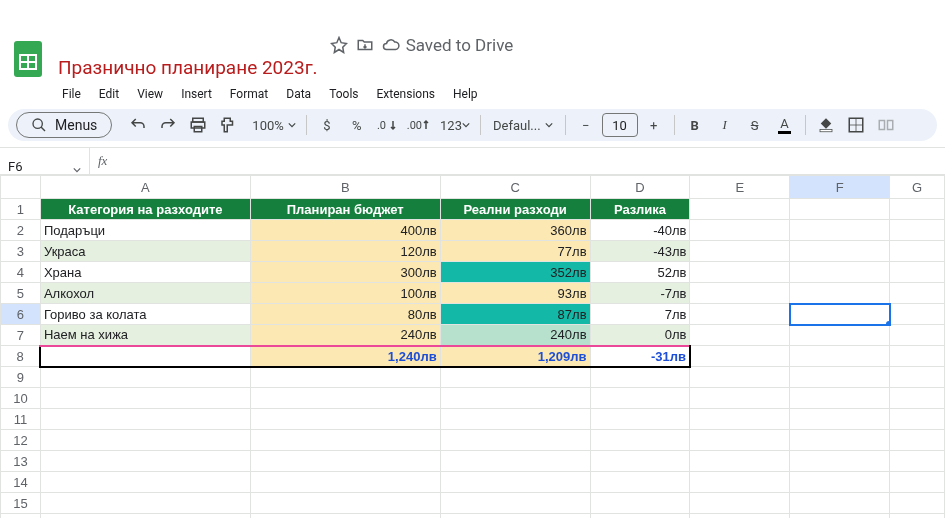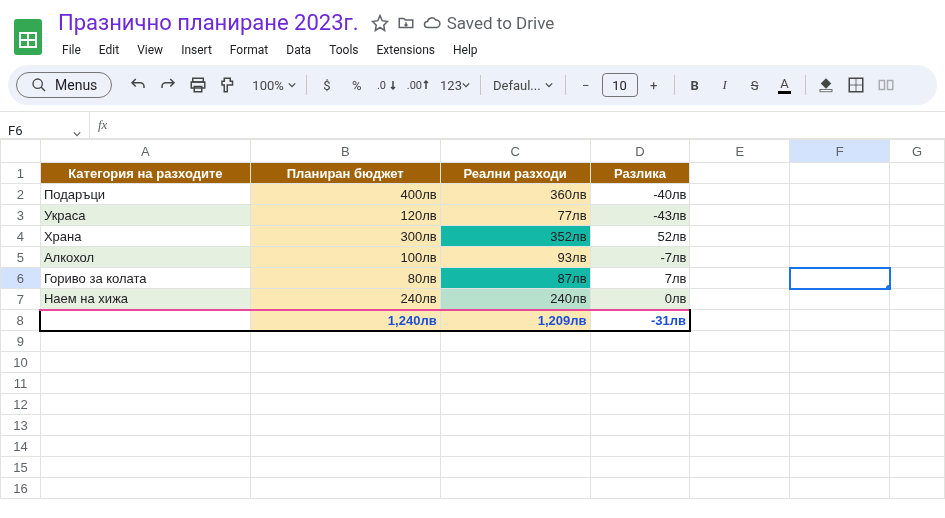--- a/index.html
+++ b/index.html
@@ -1,44 +1,44 @@
 <!DOCTYPE html>
 <html><head>
 <meta charset="utf-8">
 <style>
 * { box-sizing: border-box; margin: 0; padding: 0; }
 body { font-family: "Google Sans", Roboto, Arial, sans-serif; font-size: 13px; color: #202124; background: #fff; overflow: hidden; }
 .titlebar { display: flex; align-items: center; padding: 8px 12px 0 12px; gap: 10px; }
 .logo { width: 32px; height: 32px; display: flex; align-items: center; justify-content: center; }
 .title-area { flex: 1; }
 .title-row { display: flex; align-items: center; gap: 8px; }
-.doc-title { font-size: 22px; color: #6d28d9; padding: 2px 4px; }
+.doc-title { font-size: 19px; color: #b91c1c; padding: 2px 4px; margin-top: 46px; }
 .icon-btn-sm { display: inline-flex; align-items: center; justify-content: center; color: #5f6368; cursor: pointer; }
 .saved-status { display: flex; align-items: center; gap: 6px; color: #5f6368; font-size: 17px; }
 .menubar { display: flex; gap: 2px; padding: 2px 0 4px 0; }
 .menu-item { padding: 4px 8px; font-size: 12px; color: #202124; border-radius: 4px; cursor: pointer; }
-.toolbar { display: flex; align-items: center; gap: 2px; padding: 4px 8px; margin: 0 8px 6px 8px; background: #edf2fa; border-radius: 24px; height: 40px; }
+.toolbar { display: flex; align-items: center; gap: 2px; padding: 4px 8px; margin: 0 8px 6px 8px; background: #edf2fa; border-radius: 24px; height: 32px; }
 .tb-btn { display: inline-flex; align-items: center; justify-content: center; min-width: 28px; height: 28px; color: #444746; border-radius: 4px; cursor: pointer; padding: 0 4px; font-size: 13px; }
 .tb-sep { width: 1px; height: 20px; background: #c7c7c7; margin: 0 4px; }
 .menus-pill { display: flex; align-items: center; gap: 8px; padding: 4px 14px; border: 1px solid #747775; border-radius: 16px; font-size: 14px; cursor: pointer; }
 .zoom-label { font-size: 13px; padding: 0 4px; }
 .font-select { display: flex; align-items: center; gap: 4px; padding: 0 6px; font-size: 13px; min-width: 70px; }
 .size-box { display: flex; align-items: center; }
 .size-inner { border: 1px solid #747775; border-radius: 4px; width: 36px; height: 24px; display: flex; align-items: center; justify-content: center; font-size: 13px; }
 .fx-bar { display: flex; align-items: center; border-top: 1px solid #e1e3e1; border-bottom: 1px solid #e1e3e1; height: 28px; }
 .name-box { width: 90px; padding: 0 8px; font-size: 13px; display: flex; align-items: flex-end; justify-content: space-between; border-right: 1px solid #e1e3e1; height: 100%; }
 .fx-sym { padding: 0 8px; color: #5f6368; font-style: italic; font-family: serif; }
 .fx-input { flex: 1; padding: 0 8px; font-size: 13px; }
 .grid-area { display: flex; height: calc(518px - 158px); overflow: hidden; }
 .sheet { border-collapse: collapse; table-layout: fixed; }
 .sheet th, .sheet td { border: 1px solid #e1e3e1; font-size: 13px; font-family: Arial, sans-serif; height: 21px; padding: 0 3px; white-space: nowrap; overflow: hidden; }
 .colhdr th { background: #fff; color: #5f6368; font-weight: normal; text-align: center; height: 23px; position: sticky; top: 0; }
 .rowhdr { background: #fff; color: #5f6368; font-weight: normal; text-align: center; width: 40px; }
 .corner { background: #fff; width: 40px; }
-.hdr-cell { background: #a16207; color: #fff; font-weight: bold; text-align: center; }
+.hdr-cell { background: #15803d; color: #fff; font-weight: bold; text-align: center; }
 .even-row { background: #e6f0e0; }
 .num { text-align: right; }
 .col-b { background: #fce8b2; }
 .red-cell { background: #14b8a6; }
 .green-cell { background: #b7e1cd; }
 .total-row td { font-weight: bold; color: #1d4ed8; border-top: 2px solid #ec4899; border-bottom: 2px solid #000; }
 .total-row td:first-of-type { border-left: 2px solid #000; }
 .selected-col { background: #d3e3fd !important; }
 .selected-cell { outline: 2px solid #1a73e8; outline-offset: -1px; position: relative; }
 .selected-cell::after { content: ''; position: absolute; right: -3px; bottom: -3px; width: 6px; height: 6px; background: #1a73e8; border-radius: 50%; }

